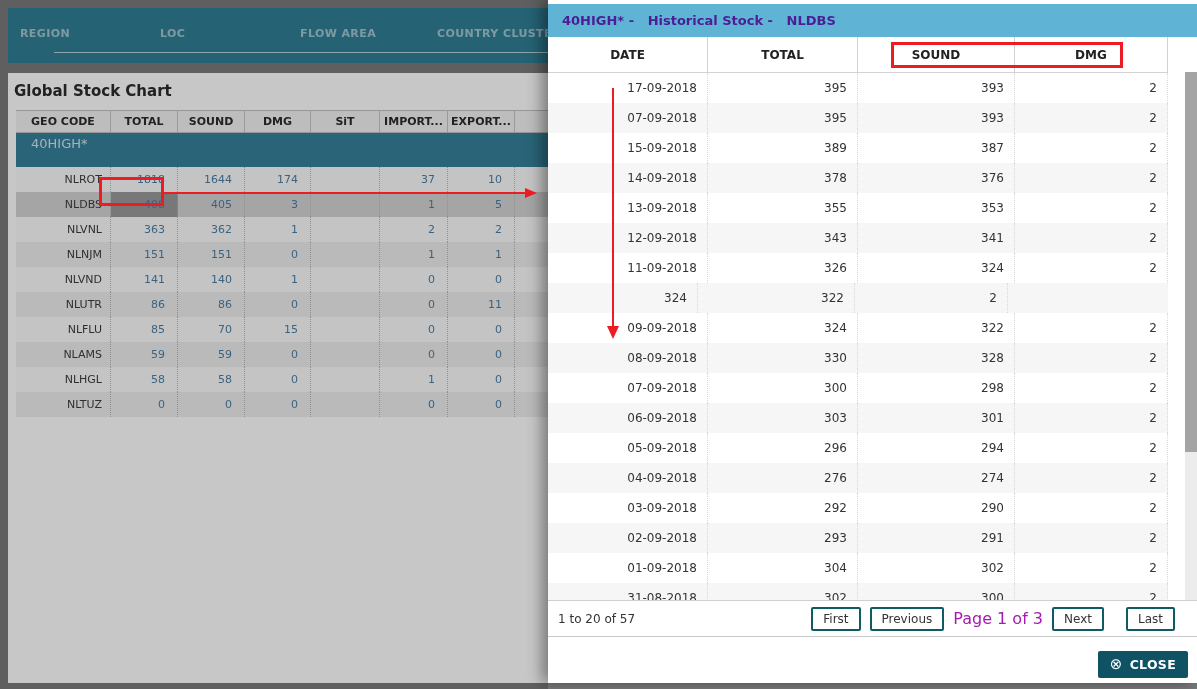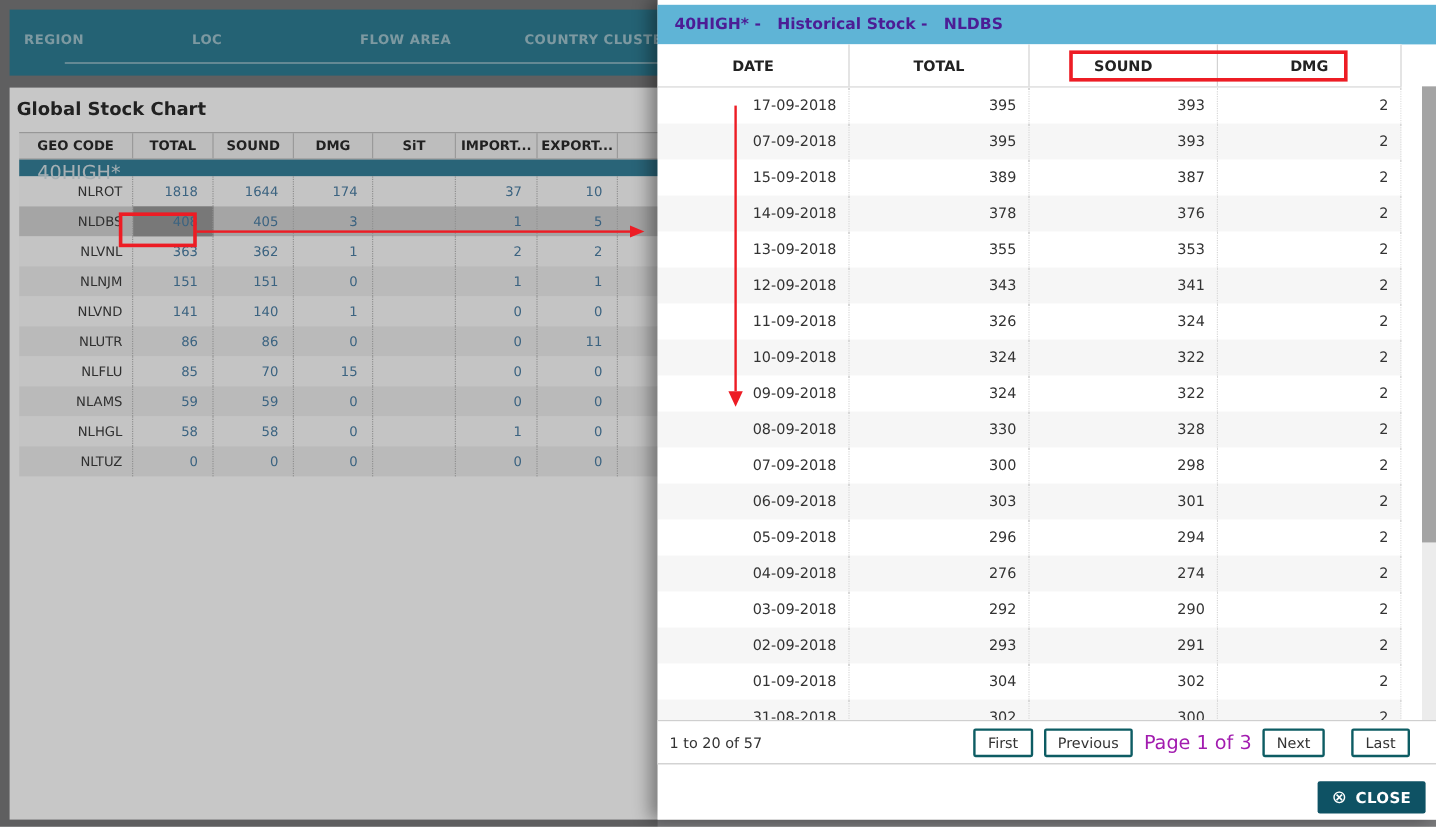--- a/index.html
+++ b/index.html
@@ -13,21 +13,21 @@
   .filter-bar{position:absolute;left:8px;top:8px;right:0;height:55px;background:#2f7e95;}
   .filter-label{position:absolute;top:19px;font-size:11px;font-weight:bold;color:rgba(255,255,255,.55);letter-spacing:.4px;white-space:nowrap;cursor:pointer;}
   .fl-region{left:12px;} .fl-loc{left:152px;} .fl-flow{left:292px;} .fl-cluster{left:429px;}
   .filter-underline{position:absolute;left:46px;top:44px;right:12px;height:1px;background:rgba(255,255,255,.65);}
   .content-panel{position:absolute;left:8px;top:73px;right:0;bottom:6px;background:#fff;}
   .page-title{position:absolute;left:6px;top:9px;font-size:15px;font-weight:bold;color:#2b2b2b;}
   
   .ltable{position:absolute;left:8px;top:37px;width:780px;}
   .lheader{display:flex;height:23px;background:#f3f3f3;border-top:1px solid #c2c2c2;border-bottom:1px solid #c2c2c2;box-sizing:border-box;}
   .lh{display:flex;align-items:center;justify-content:center;font-size:11px;font-weight:bold;color:#2b2b2b;border-right:1px solid #c6c6c6;box-sizing:border-box;overflow:hidden;white-space:nowrap;}
-  .lgroup{height:14px;background:#35819a;color:#d6e2e7;font-size:16px;line-height:22px;padding-left:15px;}
+  .lgroup{height:34px;background:#35819a;color:#d6e2e7;font-size:13px;line-height:22px;padding-left:15px;}
   .lrow{display:flex;height:25px;background:#fbfbfb;}
   .lrow.alt{background:#efefef;}
   .lrow.sel{background:#d4d4d4;}
   .lcell{display:flex;align-items:center;justify-content:flex-end;padding-right:12px;font-size:11px;color:#4c7fa5;border-right:1px dotted #b9b9b9;box-sizing:border-box;overflow:hidden;white-space:nowrap;}
   .lcell.g{color:#3d3d3d;padding-right:8px;}
   .lcell.selcell{background:#9a9a9a;}
   .w0{width:95px;} .w1{width:67px;} .w2{width:67px;} .w3{width:66px;} .w4{width:69px;} .w5{width:68px;} .w6{width:67px;} .w7{flex:1;border-right:none;}
   
   .dim-overlay{position:absolute;left:0;top:0;width:548px;height:689px;background:rgba(0,0,0,.22);z-index:5;}
   
@@ -245,21 +245,20 @@
         <div class="mcell m2">341</div>
         <div class="mcell m3">2</div>
       </div>
       <div class="mrow">
         <div class="mcell m0">11-09-2018</div>
         <div class="mcell m1">326</div>
         <div class="mcell m2">324</div>
         <div class="mcell m3">2</div>
       </div>
       <div class="mrow alt">
-        <div class="mcell m0">10-09-2018</div>
         <div class="mcell m1">324</div>
         <div class="mcell m2">322</div>
         <div class="mcell m3">2</div>
       </div>
       <div class="mrow">
         <div class="mcell m0">09-09-2018</div>
         <div class="mcell m1">324</div>
         <div class="mcell m2">322</div>
         <div class="mcell m3">2</div>
       </div>

